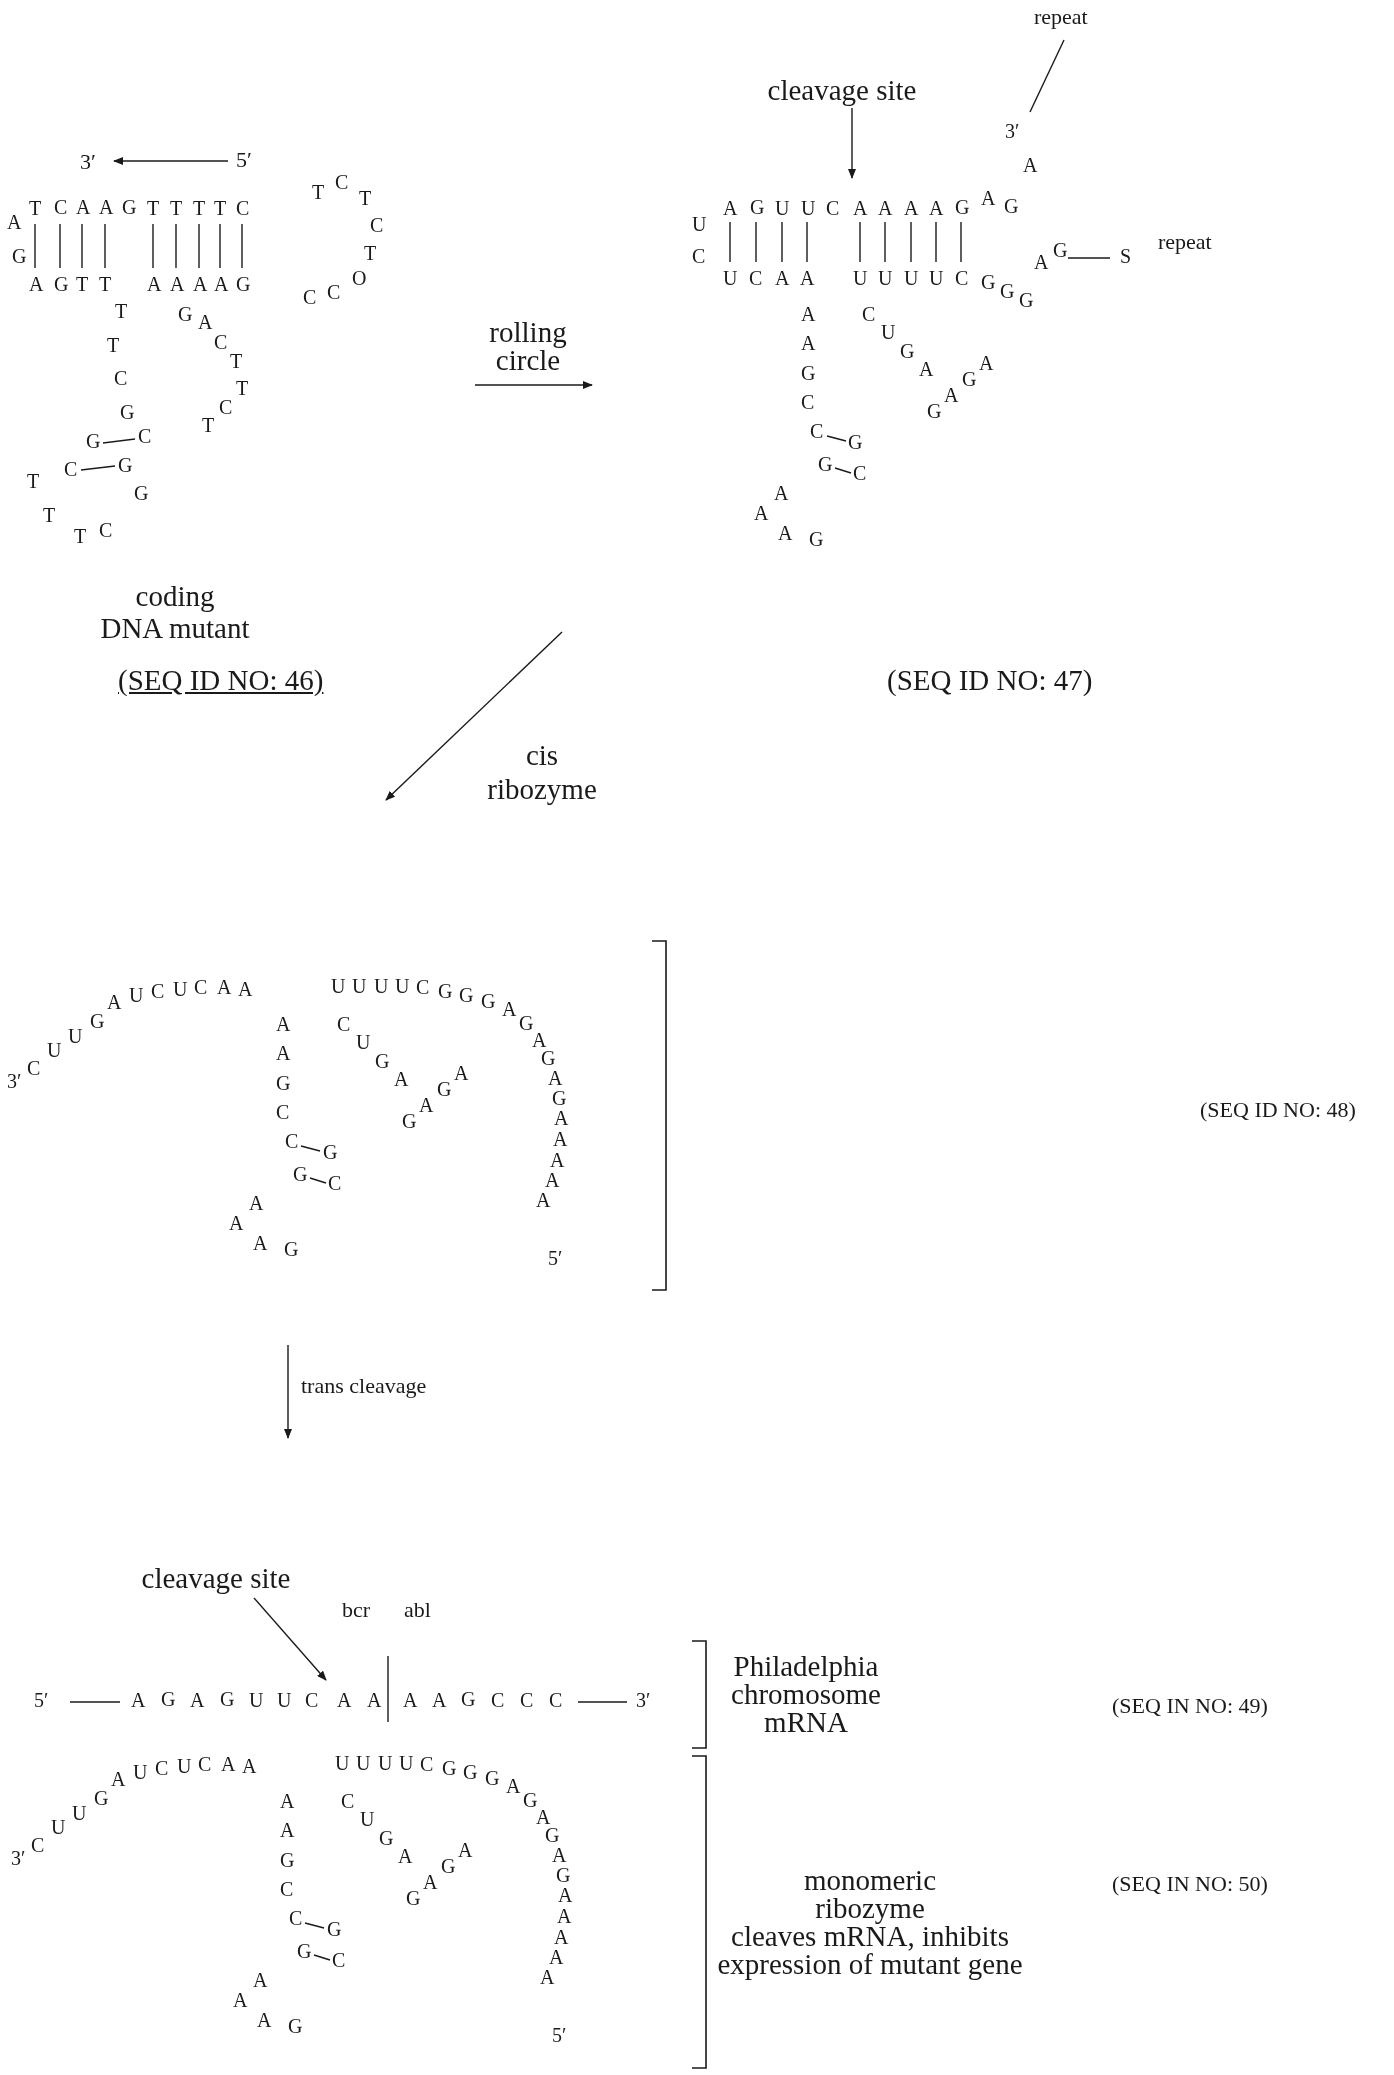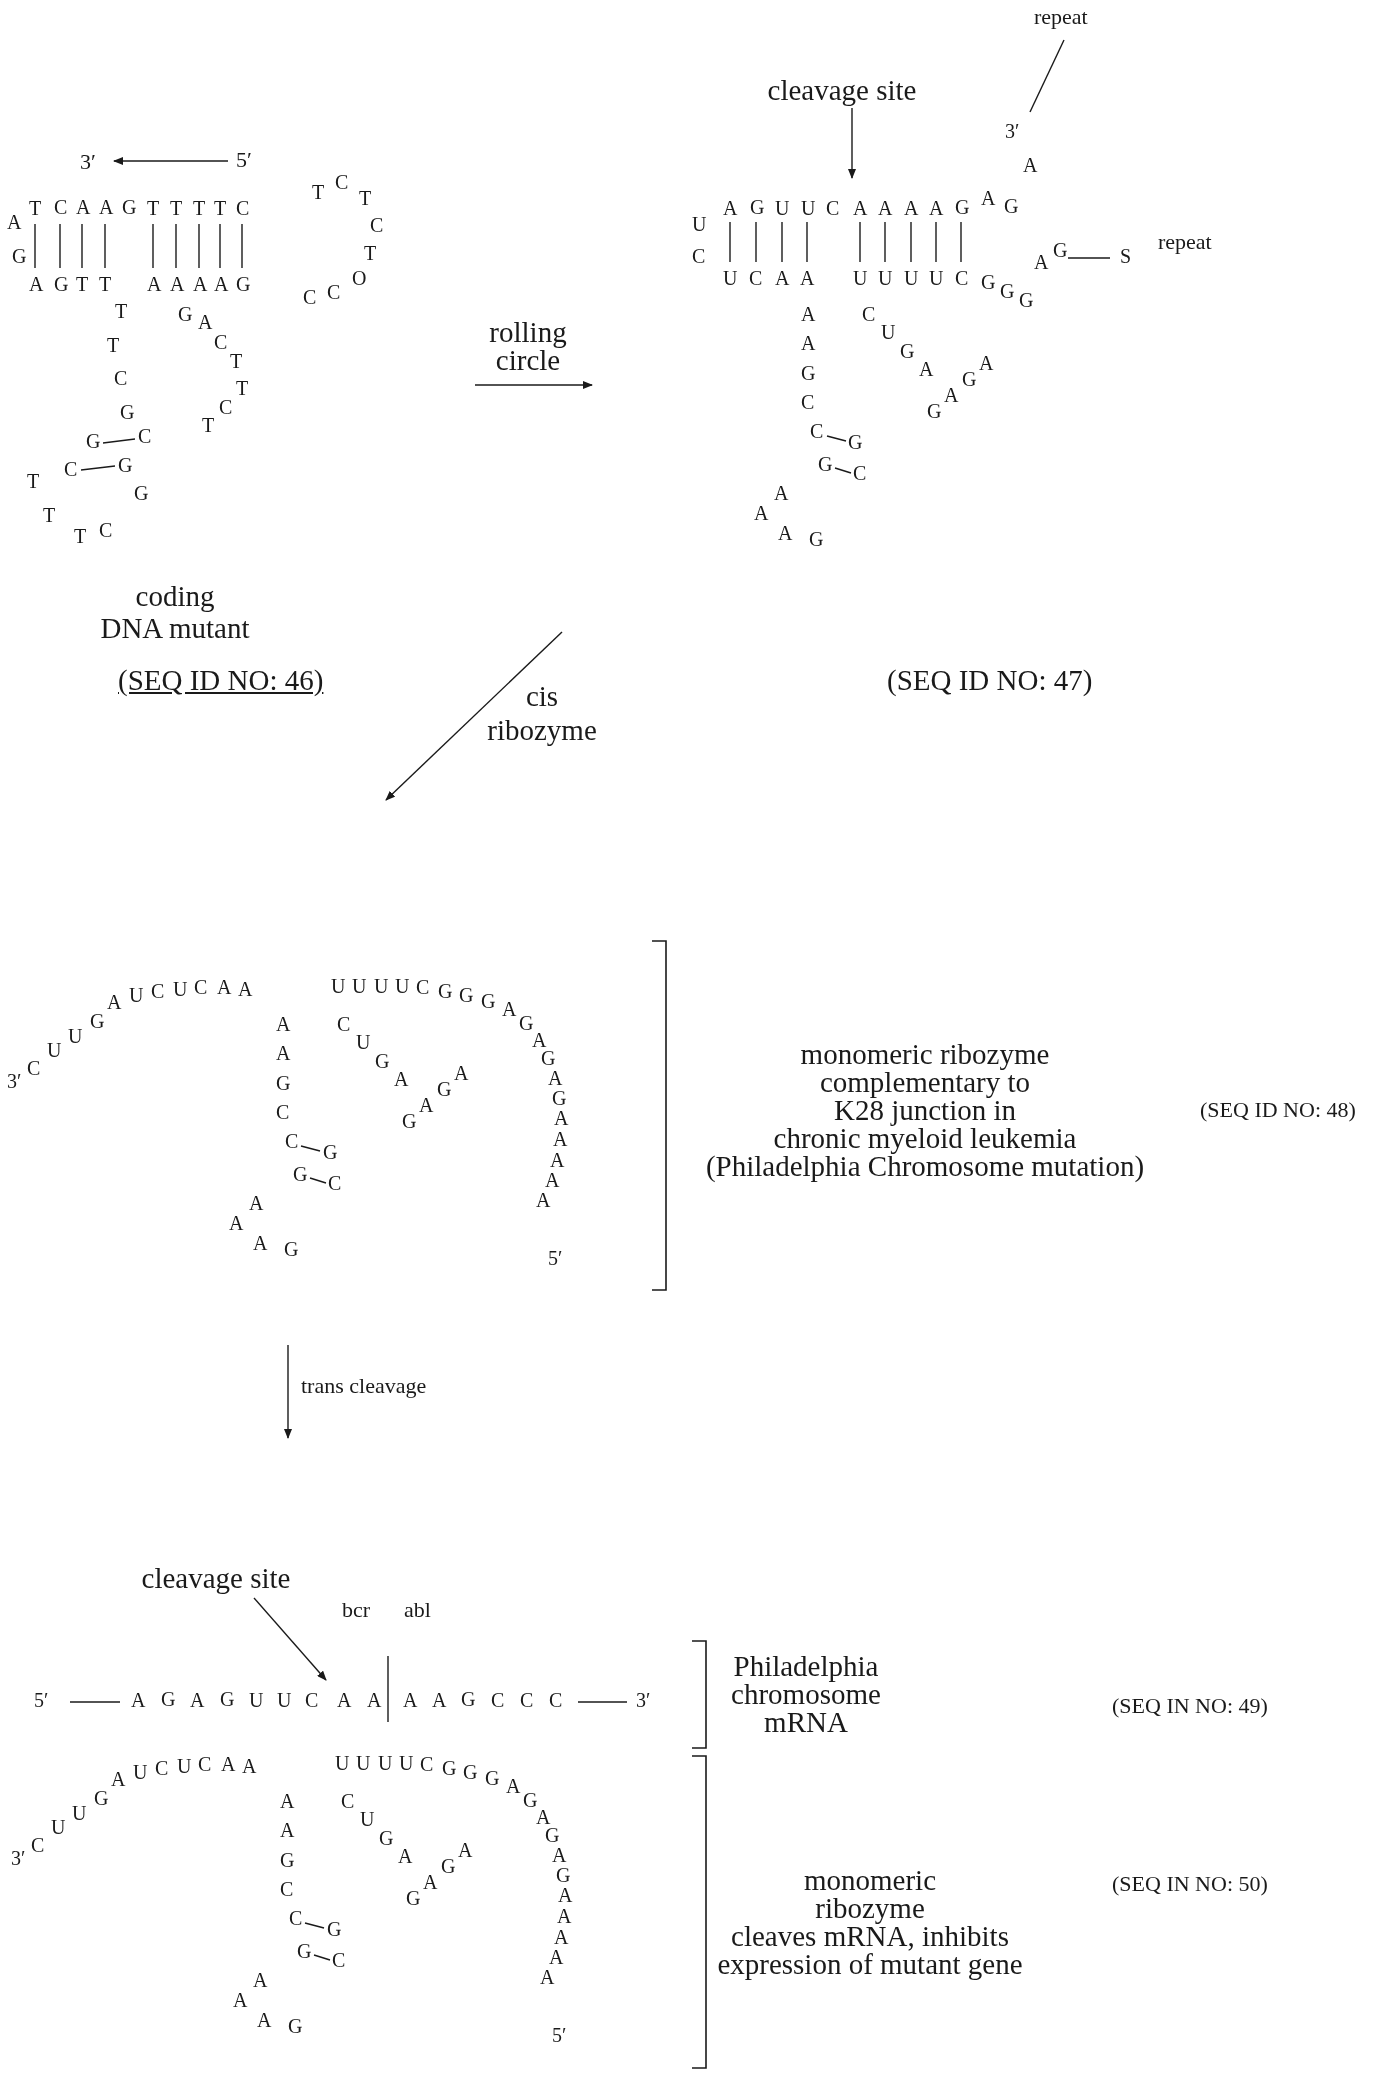--- a/index.html
+++ b/index.html
@@ -326,32 +326,25 @@
     <div>DNA mutant</div>
   </div>
   <div class="blk" style="left:118px;top:666px;width:200px;text-decoration:underline;">
     <div>(SEQ ID NO: 46)</div>
   </div>
 
   <div class="blk" style="left:887px;top:666px;width:200px;">
     <div>(SEQ ID NO: 47)</div>
   </div>
 
-  <div class="blk lh34" style="left:479px;top:679px;width:126px;">
+  <div class="blk lh34" style="left:479px;top:738px;width:126px;">
     <div>cis</div>
     <div>ribozyme</div>
   </div>
 
-  <div class="blk" style="left:700px;top:1040px;width:450px;">
-    <div>monomeric ribozyme</div>
-    <div>complementary to</div>
-    <div>K28 junction in</div>
-    <div>chronic myeloid leukemia</div>
-    <div>(Philadelphia Chromosome mutation)</div>
-  </div>
   <span class="lbl" style="left:1200px;top:1096px;">(SEQ ID NO: 48)</span>
 
   <span class="lbl" style="left:301px;top:1372px;">trans cleavage</span>
 
   <div class="blk" style="left:138px;top:1564px;width:156px;">
     <div>cleavage site</div>
   </div>
   <span class="lbl" style="left:342px;top:1596px;">bcr</span>
   <span class="lbl" style="left:404px;top:1596px;">abl</span>
 

